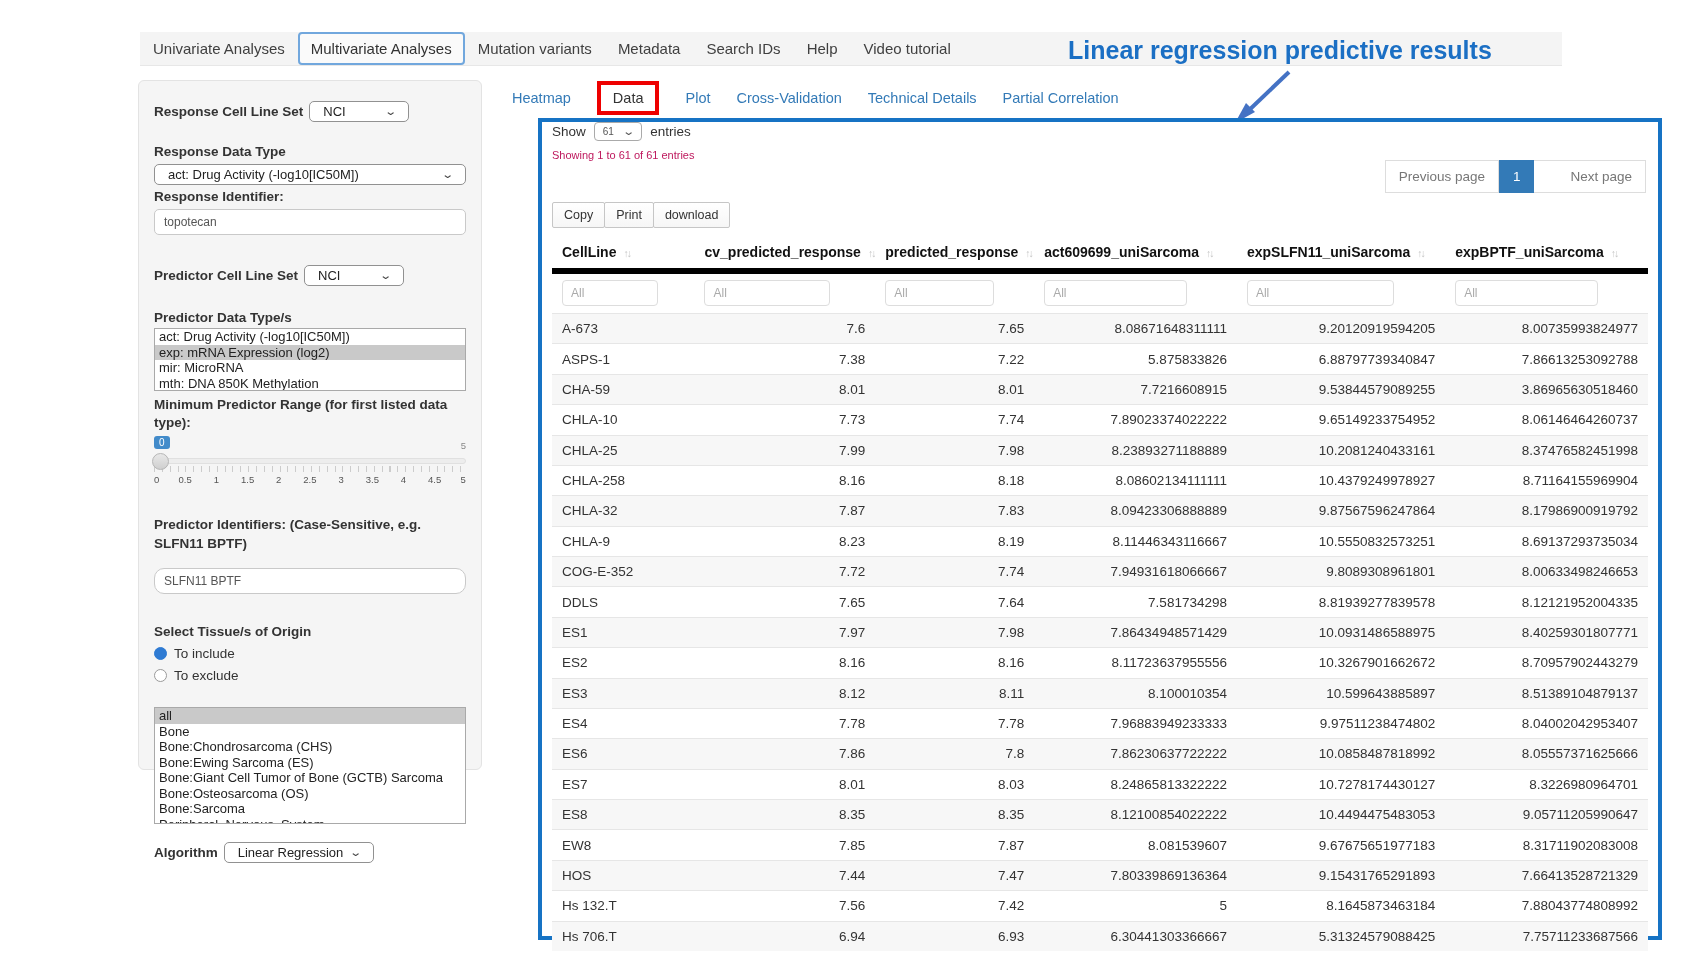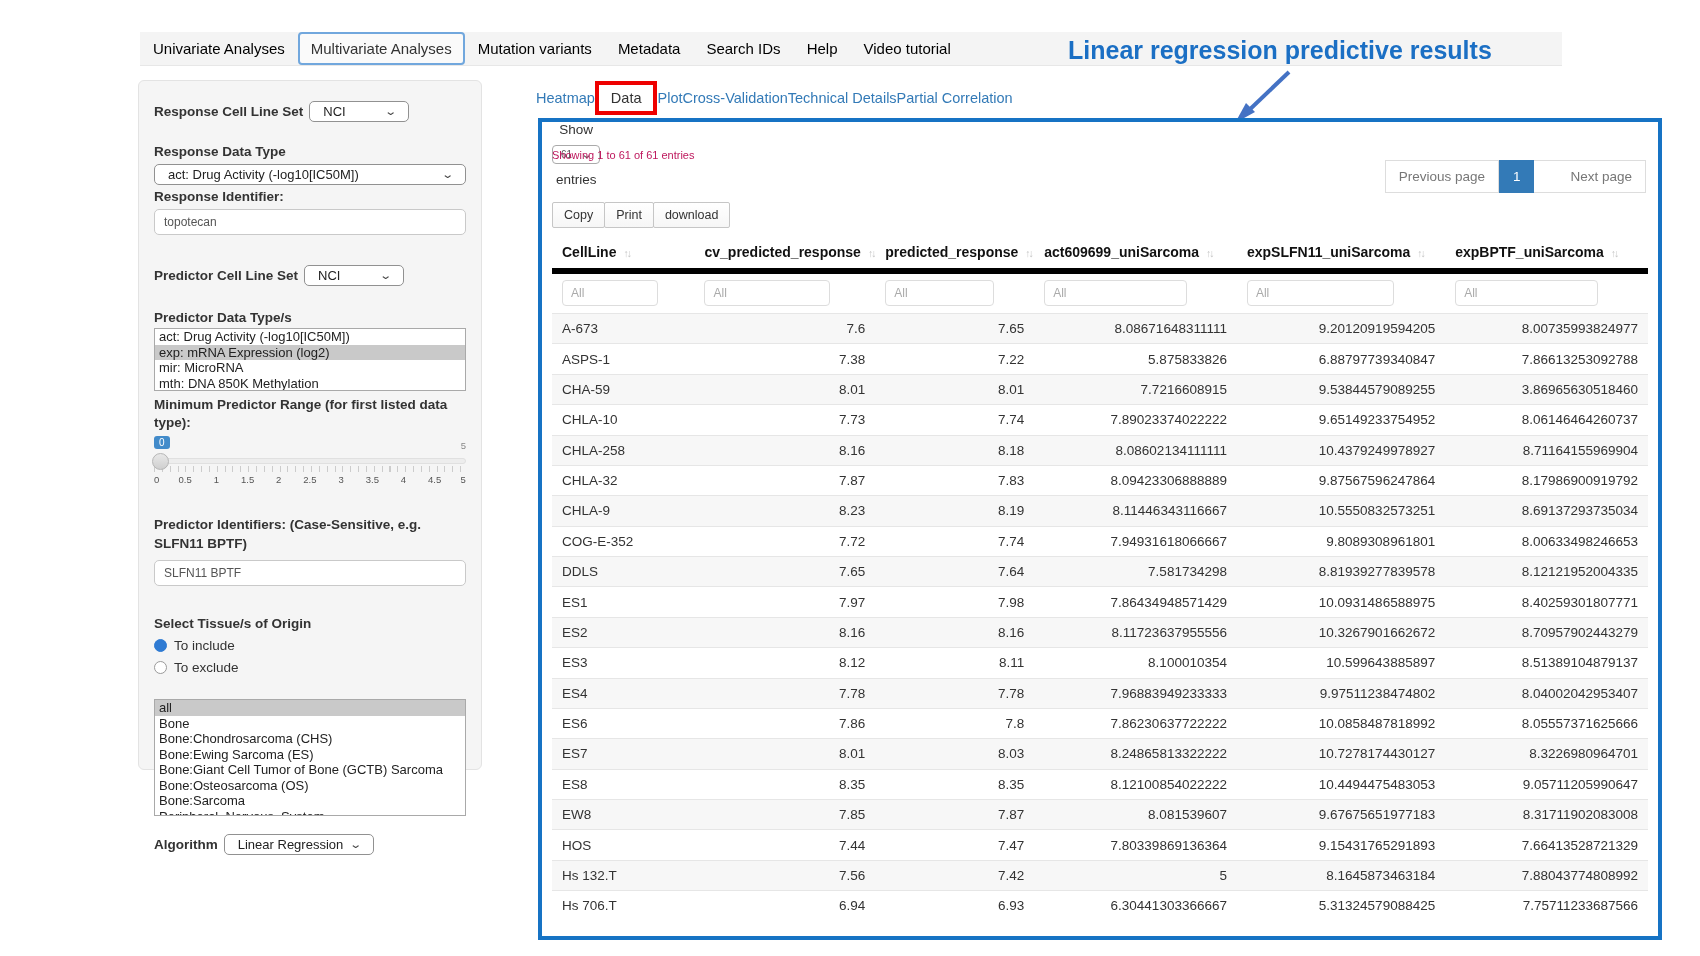--- a/index.html
+++ b/index.html
@@ -2,21 +2,21 @@
 <html><head>
 <meta charset="utf-8">
 <style>
   * { box-sizing: border-box; margin: 0; padding: 0; }
   html,body { width:1700px; height:956px; background:#fff; overflow:hidden;
     font-family:"Liberation Sans","DejaVu Sans",sans-serif; color:#333; }
 
   
   .topnav { position:absolute; left:140px; top:32px; width:1422px; height:34px;
     background:#f4f4f4; border-bottom:1px solid #e7e7e7; display:flex; align-items:center; }
-  .nav-item { padding:8px 13px; font-size:15px; color:#000000; white-space:nowrap; cursor:default; }
+  .nav-item { padding:8px 13px; font-size:15px; color:#404040; white-space:nowrap; cursor:default; }
   .nav-item.active { background:#fafafa; border:2px solid #71a7dd; border-radius:4px; padding:6px 11px; color:#333; }
 
   
   .annotation { position:absolute; left:1068px; top:36px; font-size:25px; font-weight:bold; color:#1b6fc4; white-space:nowrap; }
   .annotation-arrow { position:absolute; left:1225px; top:66px; }
 
   
   .sidebar { position:absolute; left:138px; top:80px; width:344px; height:690px;
     background:#f5f5f5; border:1px solid #e3e3e3; border-radius:6px; padding:20px 15px 0 15px; font-size:13.5px; }
   .lbl { font-weight:bold; color:#333; }
@@ -43,29 +43,29 @@
   .slider-handle { position:absolute; left:-3px; top:-6px; width:17px; height:17px; border-radius:50%;
     background:linear-gradient(#e8e8e8,#cfcfcf); border:1px solid #b5b5b5; }
   .slider-ticks { height:6px; margin-top:2px;
     background:repeating-linear-gradient(90deg,#ccc 0 1px,transparent 1px 7.85px); }
   .slider-labels { display:flex; justify-content:space-between; font-size:9.5px; color:#555; margin-top:2px; }
   .slider-labels span { width:20px; text-align:center; }
   .slider-labels span:first-child { text-align:left; width:10px; }
   .slider-labels span:last-child { text-align:right; width:10px; }
 
   
-  .results-tabs { position:absolute; left:536px; top:82px; height:32px; display:flex; align-items:center; font-size:14.5px; }
+  .results-tabs { position:absolute; left:512px; top:82px; height:32px; display:flex; align-items:center; gap:26px; font-size:14.5px; }
   .tab-item { color:#337ab7; white-space:nowrap; }
   .tab-item.active { color:#333;text-align:center; }
   .tab-item.red-outline { border:4px solid #ee0000; padding:5px 12px; color:#333; }
 
   
   .data-panel { position:absolute; left:538px; top:118px; width:1124px; height:822px;
     border:4px solid #1673c4; background:#fff; }
-  .show-row { position:absolute; top:0px; left:10px; display:flex; align-items:center; gap:8px; font-size:13.5px;flex-direction:column; }
+  .show-row { position:absolute; top:0px; left:10px; display:flex; align-items:center; gap:8px; font-size:13.5px; }
   .show-sel { border:1px solid #aaa; border-radius:4px; background:#fff; padding:2px 8px; font-size:10px;
     display:inline-flex; align-items:center; gap:10px; color:#555; }
   .info-row { position:absolute; top:27px; left:10px; font-size:11px; color:#be185d; }
   .pagination { position:absolute; top:38px; right:12px; display:flex; font-size:13.5px; }
   .pg-btn { border:1px solid #ddd; background:#fff; color:#777; padding:8px 13px; white-space:nowrap; }
   .pg-num { border:1px solid #337ab7; background:#337ab7; color:#fff; padding:8px 13px; }
   .pg-next { border-left:none;padding-left:36px; }
   .dt-buttons { position:absolute; top:80px; left:10px; display:flex; }
   .dt-btn { border:1px solid #c6c6c6; background:linear-gradient(#fff,#f6f6f6); padding:5px 11px; font-size:12.5px; color:#333; margin-right:-1px; border-radius:2px; }
 
@@ -154,21 +154,21 @@
         <span>2.5</span>
         <span>3</span>
         <span>3.5</span>
         <span>4</span>
         <span>4.5</span>
         <span>5</span>
       </div>
   </div>
 
   <div class="lbl" style="margin-top:12px; line-height:1.4">Predictor Identifiers: (Case-Sensitive, e.g. SLFN11 BPTF)</div>
-  <input class="txt" style="margin-top: 6px;" value="SLFN11 BPTF">
+  <input class="txt" style="margin-top: 14px; border-radius: 10px;" value="SLFN11 BPTF">
 
   <div class="lbl" style="margin-top:30px">Select Tissue/s of Origin</div>
   <div id="tissue-radios">
       <div class="radio-line">
         <span class="radio on"></span>
         <span>To include</span>
       </div>
       <div class="radio-line">
         <span class="radio"></span>
         <span>To exclude</span>
@@ -285,20 +285,28 @@
           </tr>
           <tr>
             <td class="cl">CHLA-10</td>
             <td class="num">7.73</td>
             <td class="num">7.74</td>
             <td class="num">7.89023374022222</td>
             <td class="num">9.65149233754952</td>
             <td class="num">8.06146464260737</td>
           </tr>
           <tr>
+            <td class="cl">CHLA-25</td>
+            <td class="num">7.99</td>
+            <td class="num">7.98</td>
+            <td class="num">8.23893271188889</td>
+            <td class="num">10.2081240433161</td>
+            <td class="num">8.37476582451998</td>
+          </tr>
+          <tr>
             <td class="cl">CHLA-258</td>
             <td class="num">8.16</td>
             <td class="num">8.18</td>
             <td class="num">8.08602134111111</td>
             <td class="num">10.4379249978927</td>
             <td class="num">8.71164155969904</td>
           </tr>
           <tr>
             <td class="cl">CHLA-32</td>
             <td class="num">7.87</td>

